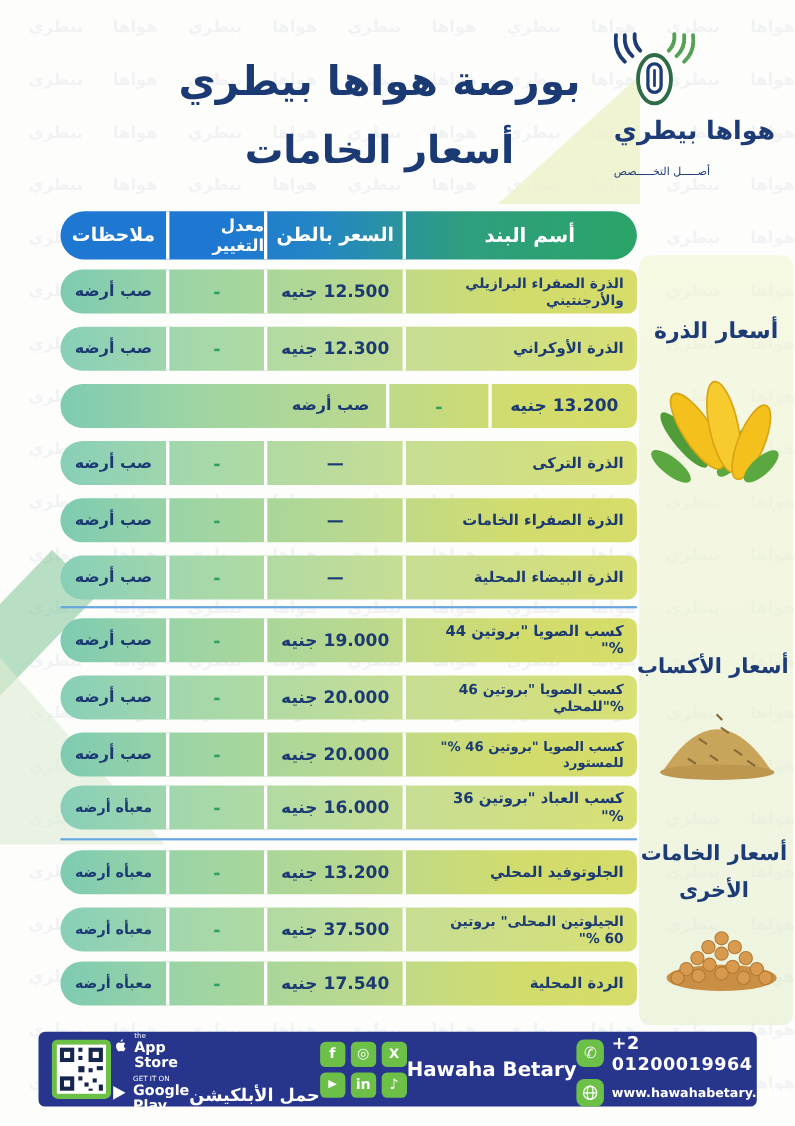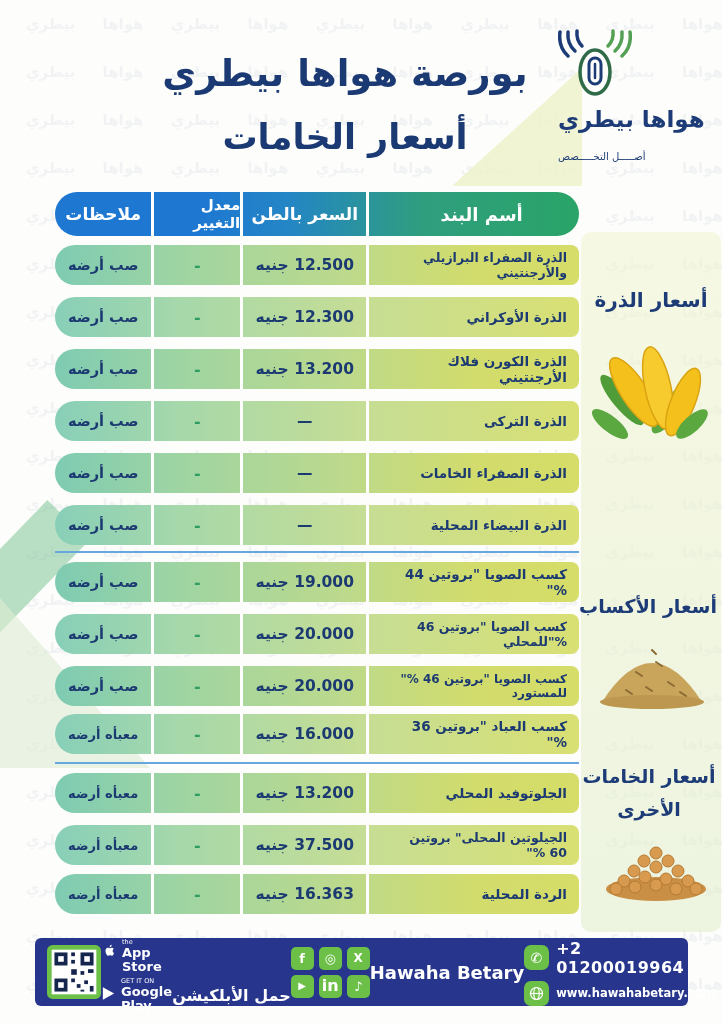--- a/index.html
+++ b/index.html
@@ -126,21 +126,20 @@
     <div class="cell c-change">-</div>
     <div class="cell c-notes">صب أرضه</div>
   </div>
   <div class="row alt" style="top:297px">
     <div class="cell c-name">الذرة الأوكراني</div>
     <div class="cell c-price">12.300 جنيه</div>
     <div class="cell c-change">-</div>
     <div class="cell c-notes">صب أرضه</div>
   </div>
   <div class="row" style="top:349px">
-    <div class="cell c-name">الذرة الكورن فلاك الأرجنتيني</div>
     <div class="cell c-price">13.200 جنيه</div>
     <div class="cell c-change">-</div>
     <div class="cell c-notes">صب أرضه</div>
   </div>
   <div class="row alt" style="top:401px">
     <div class="cell c-name">الذرة التركى</div>
     <div class="cell c-price" style="color:#1c3a72;">—</div>
     <div class="cell c-change">-</div>
     <div class="cell c-notes">صب أرضه</div>
   </div>
@@ -193,21 +192,21 @@
     <div class="cell c-notes" style="font-size:13px;">معبأه أرضه</div>
   </div>
   <div class="row alt" style="top:825px">
     <div class="cell c-name" style="font-size:12.5px;">الجيلوتين المحلى" بروتين 60 %"</div>
     <div class="cell c-price">37.500 جنيه</div>
     <div class="cell c-change">-</div>
     <div class="cell c-notes" style="font-size:13px;">معبأه أرضه</div>
   </div>
   <div class="row" style="top:874px">
     <div class="cell c-name">الردة المحلية</div>
-    <div class="cell c-price">16.363 جنيه</div>
+    <div class="cell c-price">17.540 جنيه</div>
     <div class="cell c-change">-</div>
     <div class="cell c-notes" style="font-size:13px;">معبأه أرضه</div>
   </div>
 
   <div class="group-label g1">أسعار الذرة</div>
   <div class="g-icon" style="left:588px;top:336px">
     <svg width="126" height="112" viewBox="0 0 126 112">
       <g>
         <ellipse cx="86" cy="70" rx="10" ry="34" fill="#5aa83f" transform="rotate(38 86 70)"></ellipse>
         <ellipse cx="34" cy="64" rx="9" ry="32" fill="#4f9c38" transform="rotate(-40 34 64)"></ellipse>
@@ -322,21 +321,21 @@
       <div class="s-icon">
           <span>◎</span>
         </div>
       <div class="s-icon">
           <span style="font-size:12px;">X</span>
         </div>
       <div class="s-icon">
           <span style="font-size:10px;">▶</span>
         </div>
       <div class="s-icon">
-          <span style="font-size:16px;">in</span>
+          <span style="font-size:13px;">in</span>
         </div>
       <div class="s-icon">
           <span>♪</span>
         </div>
     </div>
 
     <div class="brand-name">Hawaha Betary</div>
 
     <div class="contacts">
       <div class="contact-row">

